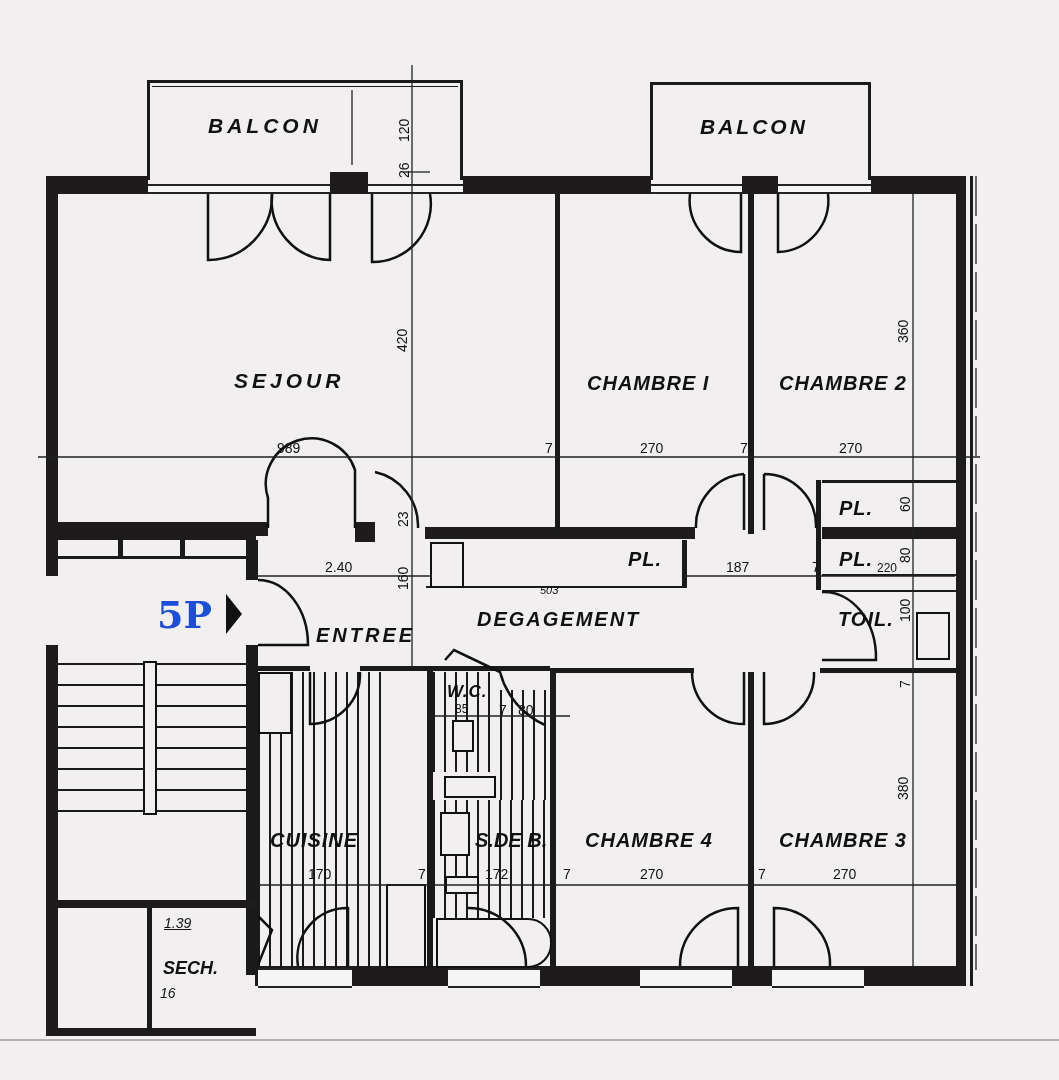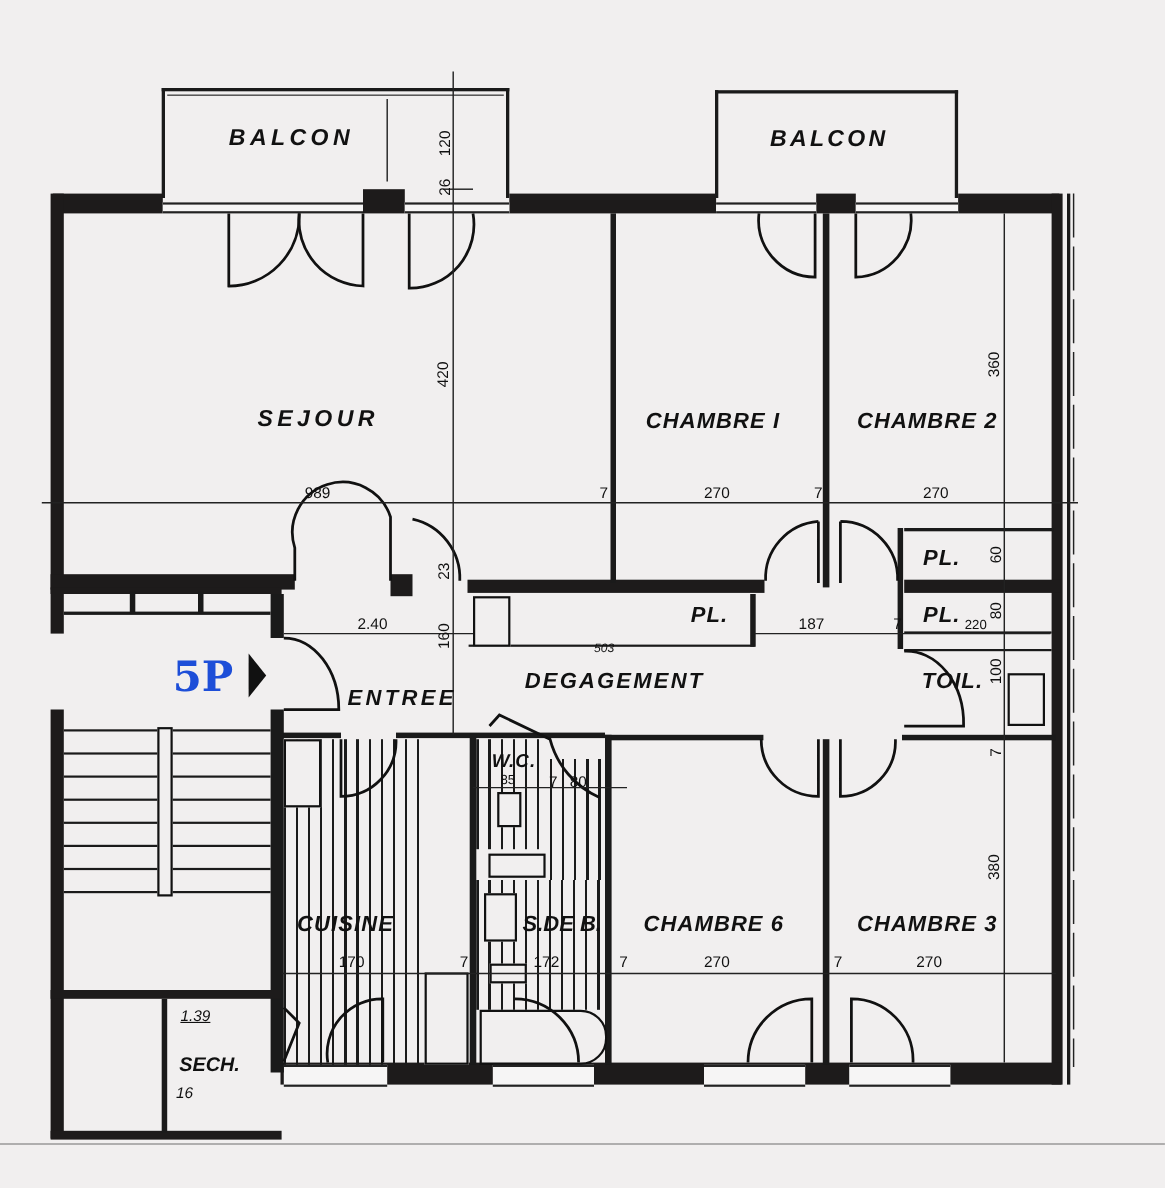--- a/index.html
+++ b/index.html
@@ -181,21 +181,21 @@
   <div class="room-label sm" style="left:779px;top:372px;">CHAMBRE 2</div>
   <div class="room-label sm" style="left:839px;top:497px;">PL.</div>
   <div class="room-label sm" style="left:628px;top:548px;">PL.</div>
   <div class="room-label sm" style="left:839px;top:548px;">PL.</div>
   <div class="room-label sm" style="left:316px;top:608px;letter-spacing:3px;margin-top:16px;">ENTREE</div>
   <div class="room-label sm" style="left:477px;top:608px;letter-spacing:2px;">DEGAGEMENT</div>
   <div class="room-label sm" style="left:838px;top:608px;">TOIL.</div>
   <div class="room-label sm" style="left:447px;top:682px;font-size:17px;">W.C.</div>
   <div class="room-label sm" style="left:270px;top:829px;">CUISINE</div>
   <div class="room-label sm" style="left:475px;top:829px;letter-spacing:0px;">S.DE B.</div>
-  <div class="room-label sm" style="left:585px;top:829px;">CHAMBRE 6</div>
+  <div class="room-label sm" style="left:585px;top:829px;">CHAMBRE 4</div>
   <div class="room-label sm" style="left:779px;top:829px;">CHAMBRE 3</div>
   <div class="room-label sm" style="left:163px;top:958px;font-size:18px;letter-spacing:0;">SECH.</div>
 
   <div class="dim v" style="left:396px;top:142px;">120</div>
   <div class="dim v" style="left:396px;top:178px;">26</div>
   <div class="dim v" style="left:394px;top:352px;">420</div>
   <div class="dim" style="left:277px;top:440px;">989</div>
   <div class="dim" style="left:545px;top:440px;">7</div>
   <div class="dim" style="left:640px;top:440px;">270</div>
   <div class="dim" style="left:740px;top:440px;">7</div>

